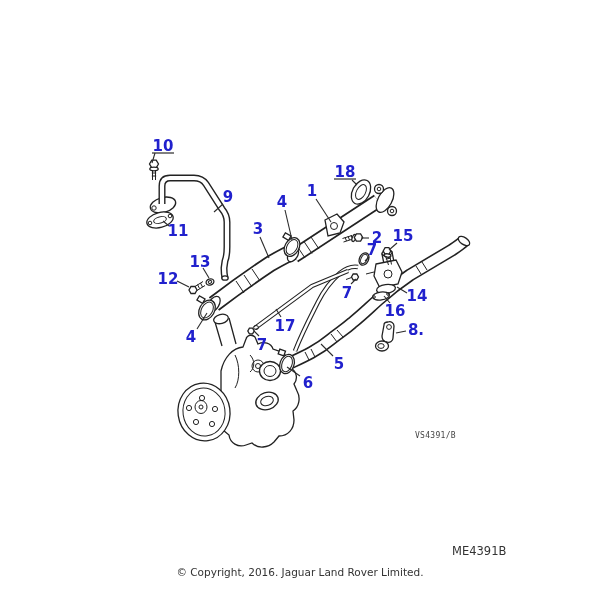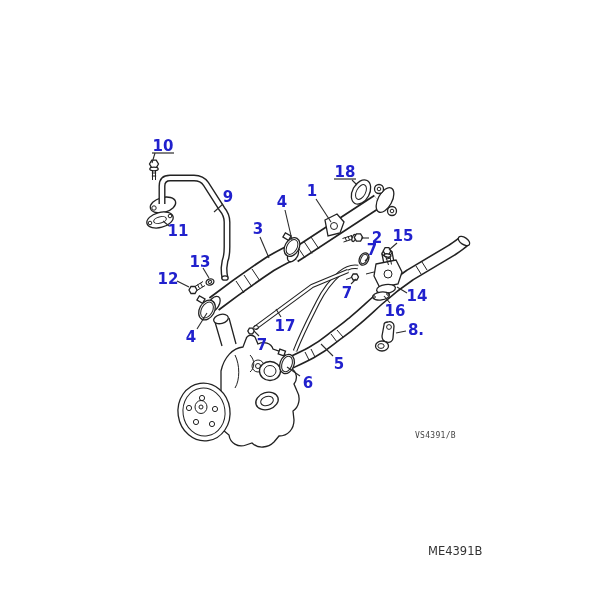--- a/index.html
+++ b/index.html
@@ -226,15 +226,16 @@
         <polyline points="281,317 276,309" fill="none" stroke="#2b2b2b" stroke-width="1.1"></polyline>
         <text x="285" y="330.5" text-anchor="middle" fill="#2121cd" class="callout-text">17</text>
         <polyline points="352,180 357,185" fill="none" stroke="#2b2b2b" stroke-width="1.1"></polyline>
         <line x1="334" x2="356" y1="179" y2="179" stroke="#2b2b2b" stroke-width="1.2"></line>
         <text x="345" y="176.5" text-anchor="middle" fill="#2121cd" class="callout-text">18</text>
       </g>
   </svg>
 
   <div class="code-text" style="left:415px;top:431px">VS4391/B</div>
 
-  <div class="ref-text" style="left:428px;top:544px">ME4391B</div>
-
+  <div class="ref-text" style="left:452px;top:544px">ME4391B</div>
+
+  <div class="copyright-text" style="top:566px">© Copyright, 2016. Jaguar Land Rover Limited.</div>
 </div>
 
 </body></html>

